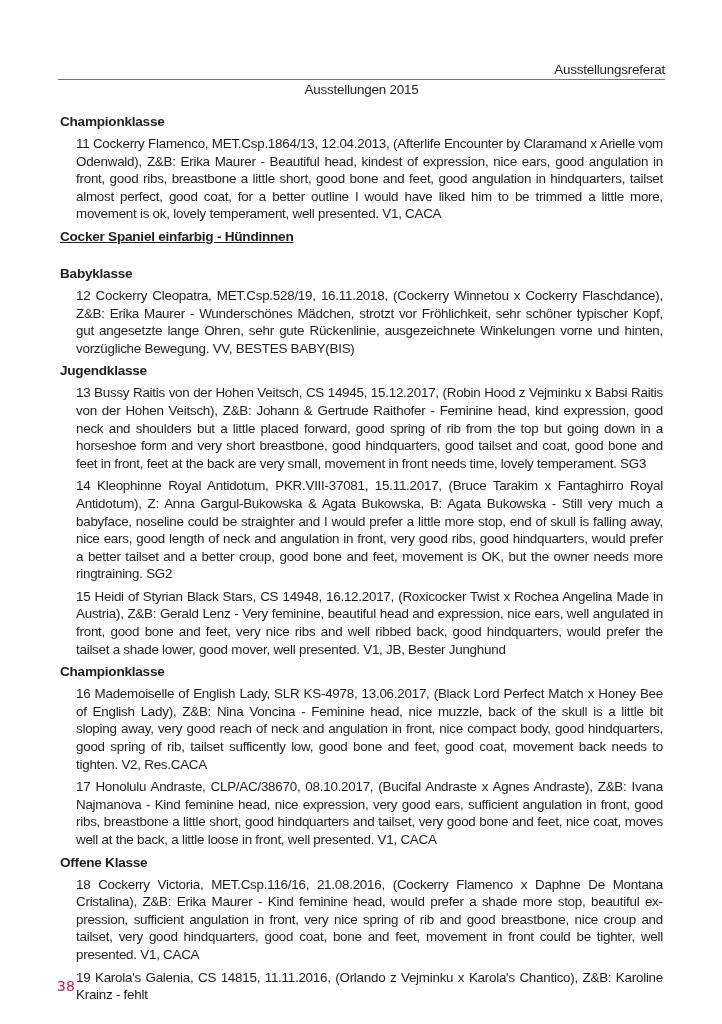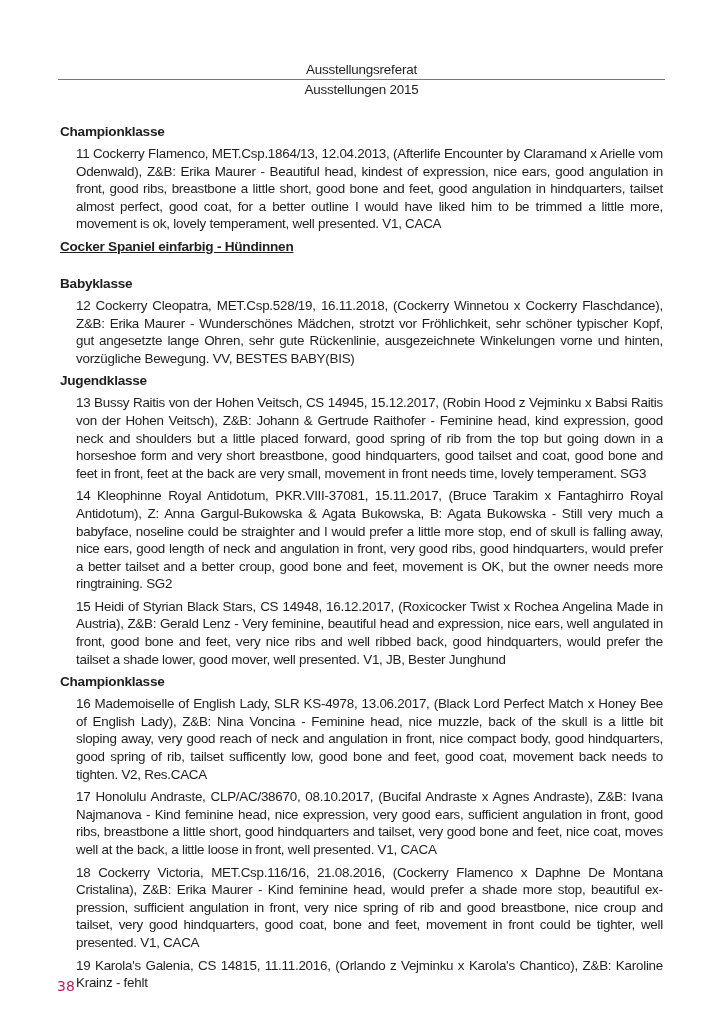--- a/index.html
+++ b/index.html
@@ -26,35 +26,36 @@
     left: 58px;
     width: 607px;
     top: 62px;
     text-align: center;
     font-size: 13.4px;
     letter-spacing: -0.2px;
   }
   .header-title {
     line-height: 16px;
     height: 17px;
+    text-align: right;
   }
   .header-rule {
     height: 0;
     border-top: 1.6px solid #777777;
     margin: 0;
   }
   .header-subtitle {
     line-height: 16px;
     margin-top: 2px;
   }
   .content {
     position: absolute;
     left: 60px;
     width: 603px;
-    top: 123px;
+    top: 113px;
     font-size: 13.4px;
     line-height: 17.6px;
     letter-spacing: -0.25px;
   }
   .class-heading {
     font-weight: bold;
     font-size: 13.6px;
     margin: 0 0 5px 0;
     line-height: 17px;
   }
@@ -101,18 +102,19 @@
 
     <div class="class-heading">Jugendklasse</div>
     <div class="entry">13 Bussy Raitis von der Hohen Veitsch, CS 14945, 15.12.2017, (Robin Hood z Vejminku x Babsi Raitis von der Hohen Veitsch), Z&amp;B: Johann &amp; Gertrude Raithofer - Feminine head, kind expression, good neck and shoulders but a little placed forward, good spring of rib from the top but going down in a horseshoe form and very short breastbone, good hindquarters, good tailset and coat, good bone and feet in front, feet at the back are very small, movement in front needs time, lovely temperament. SG3</div>
     <div class="entry">14 Kleophinne Royal Antidotum, PKR.VIII-37081, 15.11.2017, (Bruce Tarakim x Fantaghirro Royal Antidotum), Z: Anna Gargul-Bukowska &amp; Agata Bukowska, B: Agata Bukowska - Still very much a babyface, noseline could be straighter and I would prefer a little more stop, end of skull is falling away, nice ears, good length of neck and angulation in front, very good ribs, good hindquarters, would prefer a better tailset and a better croup, good bone and feet, movement is OK, but the owner needs more ringtraining. SG2</div>
     <div class="entry">15 Heidi of Styrian Black Stars, CS 14948, 16.12.2017, (Roxicocker Twist x Rochea Angelina Made in Austria), Z&amp;B: Gerald Lenz - Very feminine, beautiful head and expression, nice ears, well angu­lated in front, good bone and feet, very nice ribs and well ribbed back, good hindquarters, would prefer the tailset a shade lower, good mover, well presented. V1, JB, Bester Junghund</div>
 
     <div class="class-heading">Championklasse</div>
     <div class="entry">16 Mademoiselle of English Lady, SLR KS-4978, 13.06.2017, (Black Lord Perfect Match x Honey Bee of English Lady), Z&amp;B: Nina Voncina - Feminine head, nice muzzle, back of the skull is a little bit sloping away, very good reach of neck and angulation in front, nice compact body, good hindquar­ters, good spring of rib, tailset sufficently low, good bone and feet, good coat, movement back needs to tighten. V2, Res.CACA</div>
     <div class="entry">17 Honolulu Andraste, CLP/AC/38670, 08.10.2017, (Bucifal Andraste  x Agnes Andraste), Z&amp;B: Ivana Najmanova - Kind feminine head, nice expression, very good ears, sufficient angulation in front, good ribs, breastbone a little short, good hindquarters and tailset, very good bone and feet, nice coat, moves well at the back, a little loose in front, well presented. V1, CACA</div>
 
+    <div class="class-heading">Offene Klasse</div>
     <div class="entry">18 Cockerry Victoria, MET.Csp.116/16, 21.08.2016, (Cockerry Flamenco x Daphne De Montana Cristalina), Z&amp;B: Erika Maurer - Kind feminine head, would prefer a shade more stop, beautiful ex­pression, sufficient angulation in front, very nice spring of rib and good breastbone, nice croup and tailset, very good hindquarters, good coat, bone and feet, movement in front could be tighter, well presented. V1, CACA</div>
     <div class="entry">19 Karola's Galenia, CS 14815, 11.11.2016, (Orlando z Vejminku x Karola's Chantico), Z&amp;B: Karo­line Krainz - fehlt</div>
   </div>
 
   <div class="page-number">38</div>
 </div>
 
 </body></html>

